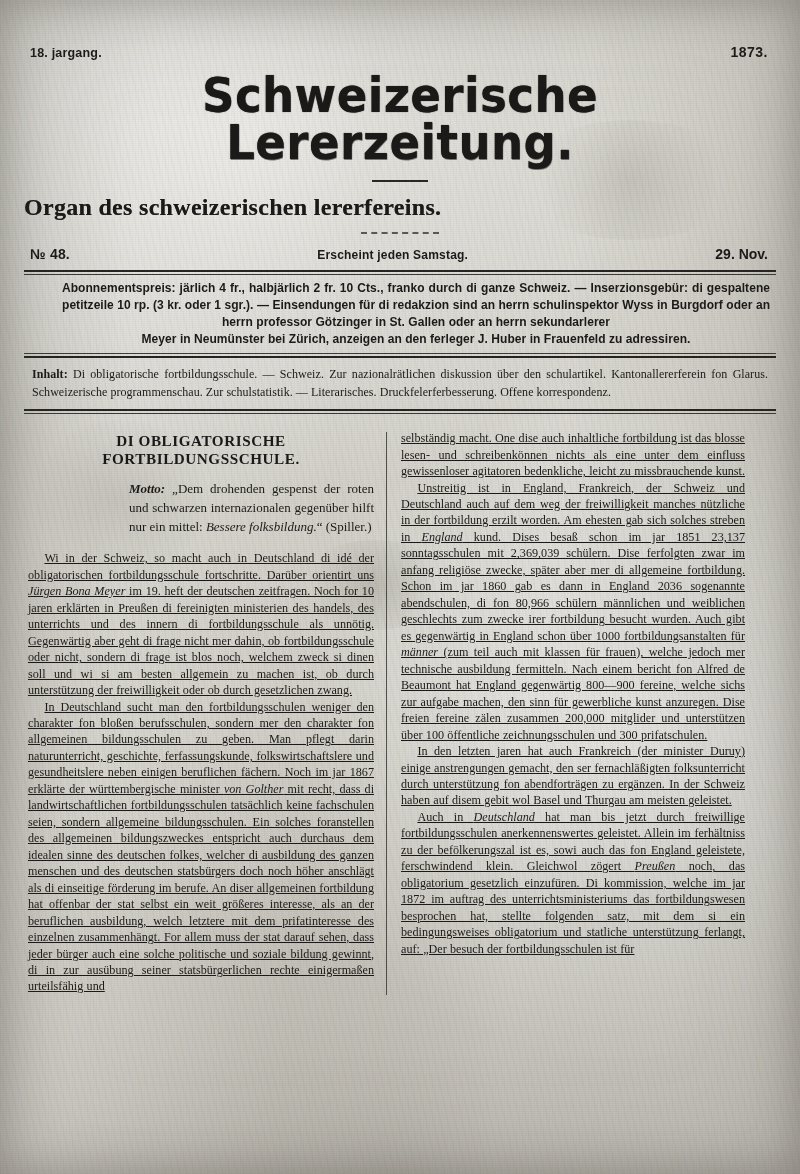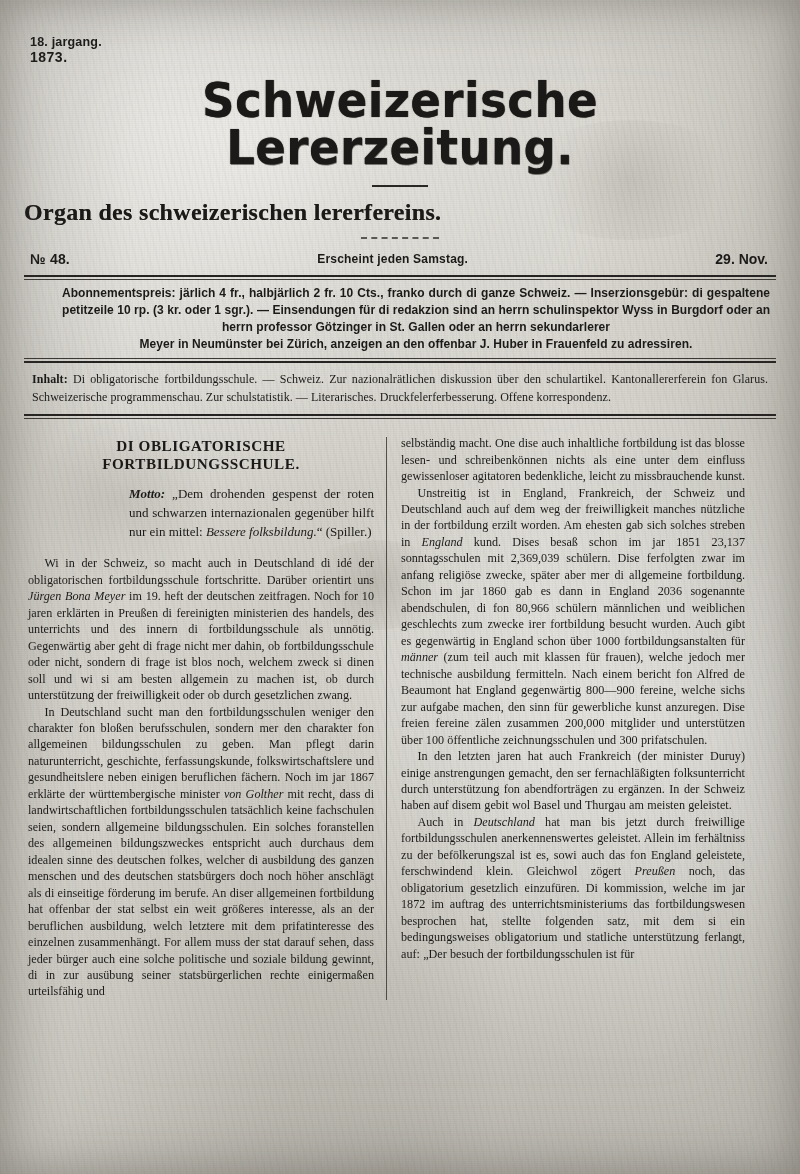--- a/index.html
+++ b/index.html
@@ -32,24 +32,24 @@
   .vignette{
     position:absolute;inset:0;pointer-events:none;
     box-shadow: inset 0 0 46px rgba(70,66,58,.38), inset 0 0 120px rgba(80,76,68,.20);
   }
 
   .sheet{position:absolute;inset:0;padding:0 24px;box-sizing:border-box;}
 
   
   .topline{
     display:flex;justify-content:space-between;align-items:baseline;
-    padding-top:35px;
+    padding-top:44px;
     font-family:"Liberation Sans", sans-serif;
     font-weight:bold;font-size:12.5px;letter-spacing:.2px;
-    padding-left:6px;padding-right:8px;flex-direction:column;
+    padding-left:6px;padding-right:8px;
   }
   .topline .yr{font-size:14px;letter-spacing:.5px;}
 
   .masthead{
     text-align:center;margin-top:14px;
     font-family:"DejaVu Sans", sans-serif;
     font-weight:bold;
     font-size:45px;
     letter-spacing:.5px;
     line-height:1;
@@ -64,21 +64,21 @@
     text-align:left;margin-top:12px;
     font-family:"Liberation Serif", serif;
     font-weight:bold;font-size:24px;letter-spacing:.3px;
     text-shadow:0 0 .6px rgba(20,18,16,.6);
   }
   .rule-dash{
     width:78px;margin:11px auto 0;height:0;
     border-top:2px dashed #3a3834;opacity:.8;
   }
   .issueline{
-    display:flex;justify-content:space-between;align-items:center;
+    display:flex;justify-content:space-between;align-items:flex-end;
     margin-top:12px;padding:0 8px 0 6px;
     font-family:"Liberation Sans", sans-serif;
     font-weight:bold;font-size:14px;
   }
   .issueline .mid{font-size:12px;letter-spacing:.2px;}
   .issueline .no{letter-spacing:.2px;}
 
   .rule-thick{border-top:2.5px solid #262422;margin-top:8px;}
   .rule-thin{border-top:1px solid #3c3a36;margin-top:2px;}
 
@@ -134,20 +134,21 @@
 
   p.body{
     margin:0;
     font-size:12.15px;
     line-height:1.355;
     text-align:justify;
     text-indent:1.35em;
     hyphens:auto;
     -webkit-hyphens:auto;
     word-spacing:.02em;
+    text-decoration:underline;
   }
   p.body.cont{text-indent:0;}
   p.body i{font-style:italic;}
 
   
   .inkfade{
     position:absolute;inset:0;pointer-events:none;mix-blend-mode:multiply;opacity:.30;
     background:
       radial-gradient(ellipse 26% 16% at 8% 33%, rgba(255,255,255,.85), rgba(255,255,255,0) 70%),
       radial-gradient(ellipse 18% 10% at 52% 12%, rgba(255,255,255,.7), rgba(255,255,255,0) 70%);
@@ -182,21 +183,21 @@
     <span class="mid">Erscheint jeden Samstag.</span>
     <span>29. Nov.</span>
   </div>
 
   <div class="rule-thick"></div>
   <div class="rule-thin"></div>
 
   <div class="fineprint">
     <span>Abonnementspreis: järlich 4 fr., halbjärlich 2 fr. 10 Cts., franko durch di ganze Schweiz. — Inserzionsgebür: di gespaltene petitzeile 10 rp. (3 kr. oder 1 sgr.). —</span>
     <span>Einsendungen für di redakzion sind an herrn schulinspektor Wyss in Burgdorf oder an herrn professor Götzinger in St. Gallen oder an herrn sekundarlerer</span>
-    <span class="ctr">Meyer in Neumünster bei Zürich, anzeigen an den offenbar J. Huber in Frauenfeld zu adressiren.</span>
+    <span class="ctr">Meyer in Neumünster bei Zürich, anzeigen an den ferleger J. Huber in Frauenfeld zu adressiren.</span>
   </div>
 
   <div class="rule-thin2"></div>
   <div class="rule-thick2"></div>
 
   <div class="inhalt">
     <b>Inhalt:</b>
     <span>Di obligatorische fortbildungsschule. — Schweiz. Zur nazionalrätlichen diskussion über den schulartikel. Kantonallererferein fon Glarus. Schweizerische programmenschau. Zur schulstatistik. — Literarisches. Druckfelerferbesserung. Offene korrespondenz.</span>
   </div>
 

